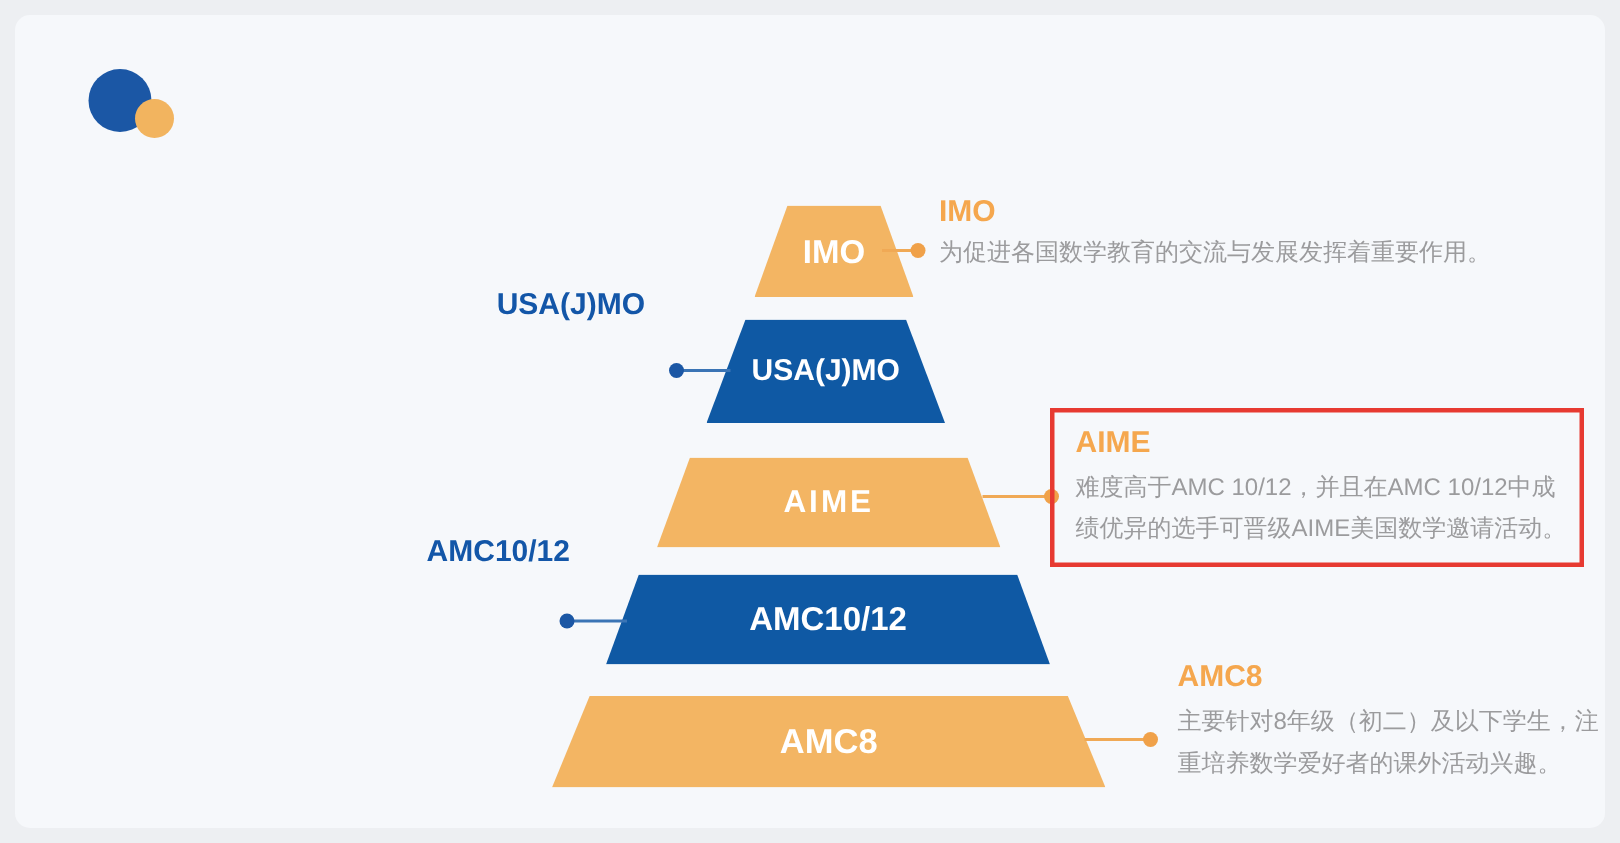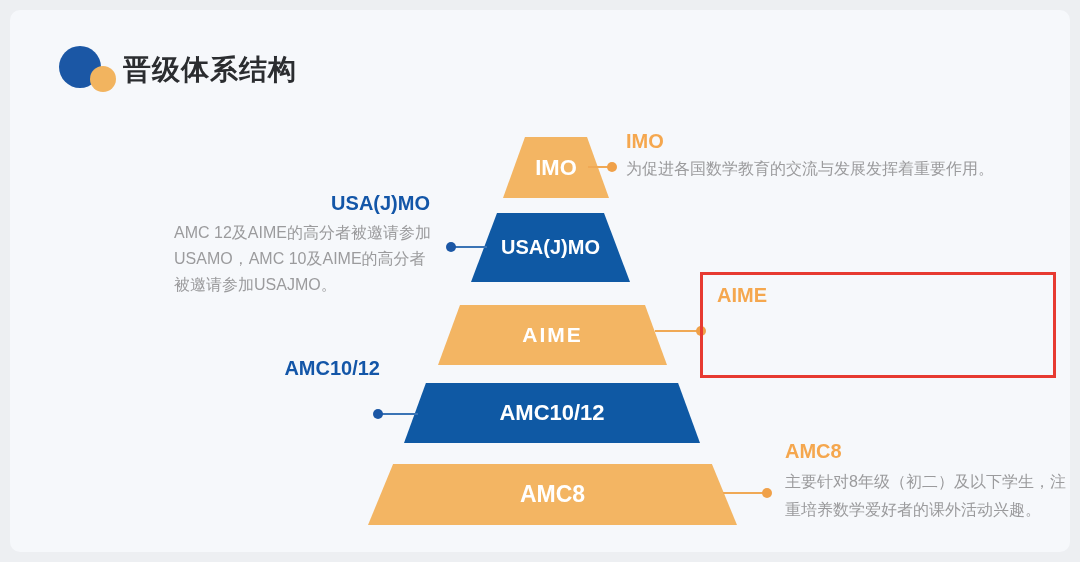--- a/index.html
+++ b/index.html
@@ -96,21 +96,20 @@
   .ann-amc8 .ann-b{line-height:28px;margin-top:5px;}
 </style>
 </head>
 <body>
 
 <div class="stage">
   <div class="card">
 
     <span class="logo-blue"></span>
     <span class="logo-yellow"></span>
-    <div class="page-title">晋级体系结构</div>
 
     <div class="trap trap-imo orange">
       <span>IMO</span>
     </div>
     <div class="trap trap-usajmo blue">
       <span>USA(J)MO</span>
     </div>
     <div class="trap trap-aime orange">
       <span>AIME</span>
     </div>
@@ -132,28 +131,27 @@
     <div class="cline orange cline-amc8"></div>
     <div class="cdot orange cdot-amc8"></div>
 
     <div class="ann ann-imo right">
       <div class="ann-h orange">IMO</div>
       <div class="ann-b">为促进各国数学教育的交流与发展发挥着重要作用。</div>
     </div>
 
     <div class="ann ann-usajmo left">
       <div class="ann-h blue">USA(J)MO</div>
-      <div class="ann-b">AMC 12及AIME的高分者被邀请参加
-USAMO，AMC 10及AIME的高分者
-被邀请参加USAJMO。</div>
     </div>
 
     <div class="redbox">
       <div class="ann ann-aime right">
         <div class="ann-h orange">AIME</div>
+        <div class="ann-b">难度高于AMC 10/12，并且在AMC 10/12中成
+绩优异的选手可晋级AIME美国数学邀请活动。</div>
       </div>
     </div>
 
     <div class="ann ann-amc1012 left">
       <div class="ann-h blue">AMC10/12</div>
     </div>
 
     <div class="ann ann-amc8 right">
       <div class="ann-h orange">AMC8</div>
       <div class="ann-b">主要针对8年级（初二）及以下学生，注

